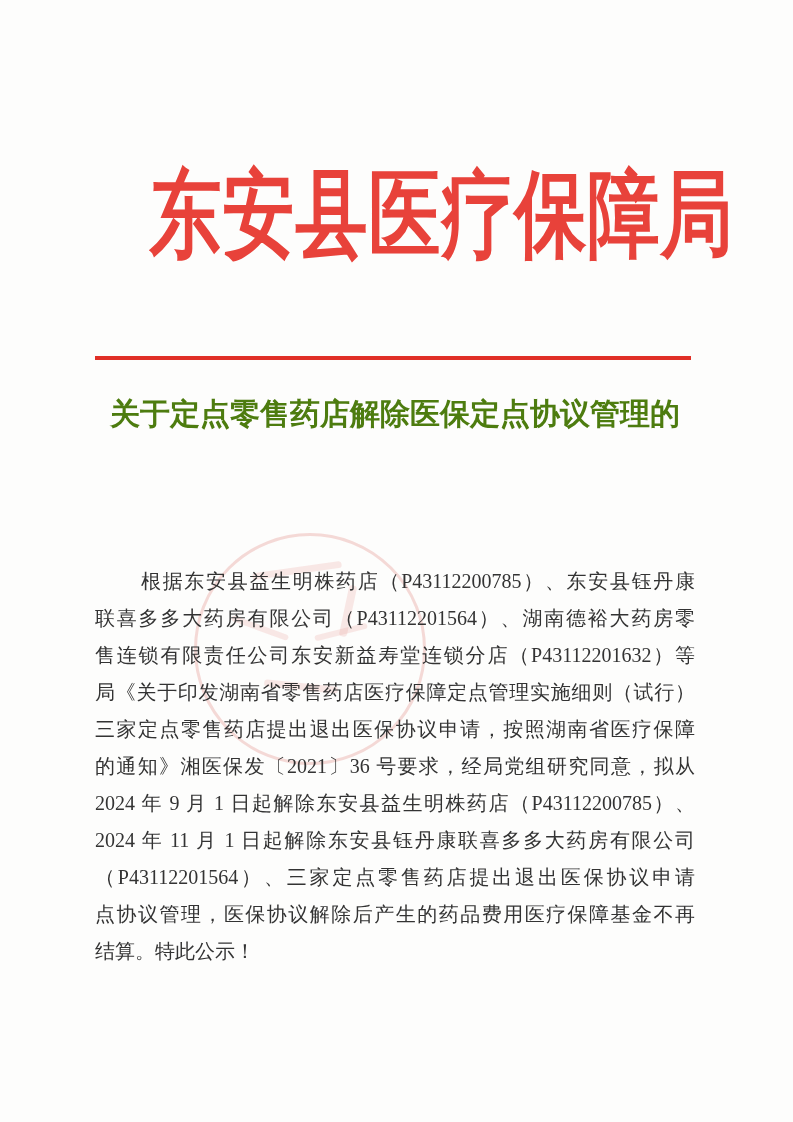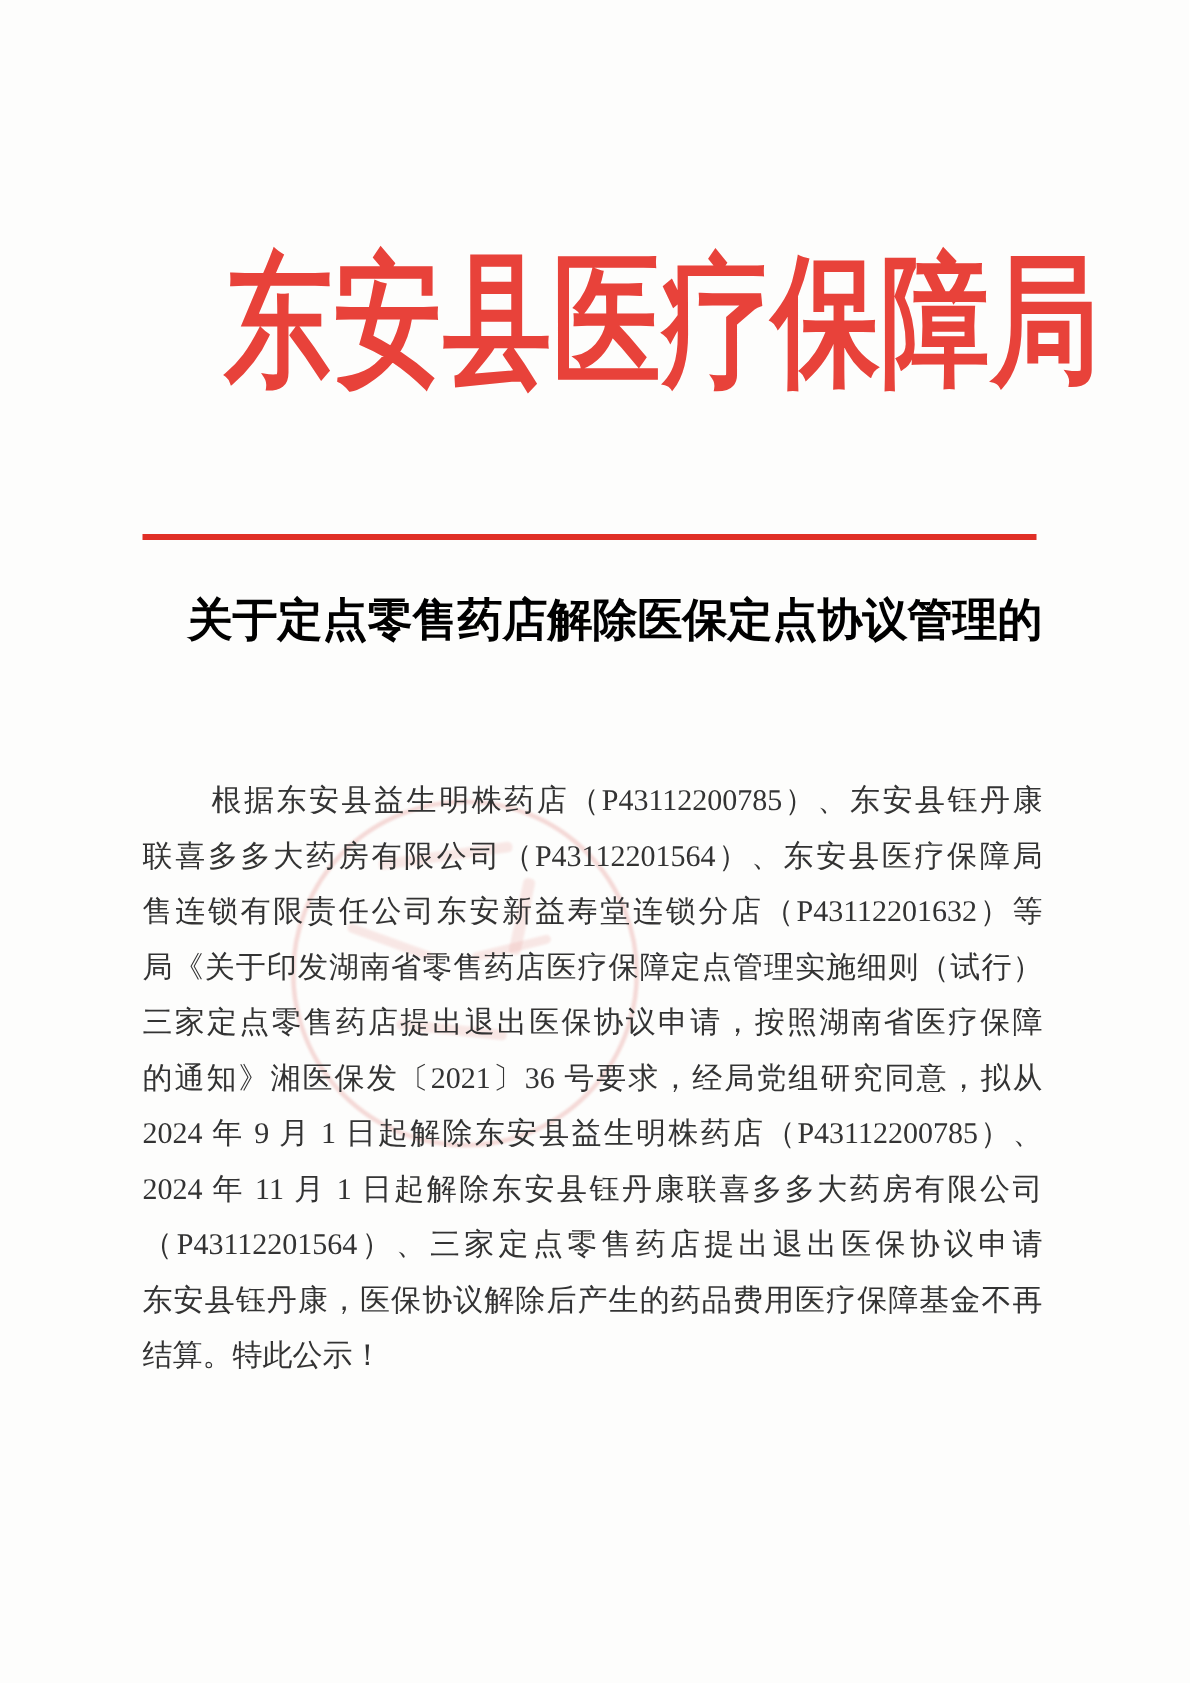--- a/index.html
+++ b/index.html
@@ -106,40 +106,40 @@
 <body>
 
 <div class="page">
 
   <div class="agency-header">
     <span class="agency-text" style="color: rgb(232, 66, 58);">东安县医疗保障局</span>
   </div>
 
   <div class="red-divider" style="background: rgb(224, 47, 38);"></div>
 
-  <div class="doc-title" style="color: #000000; text-align: right;">
+  <div class="doc-title" style="color: #4d7c0f;">
     <div>关于定点零售药店解除医保定点协议管理的</div>
   </div>
 
   <div class="seal-stamp">
     <div class="seal-ring"></div>
     <div class="seal-mark m1"></div>
     <div class="seal-mark m2"></div>
     <div class="seal-mark m3"></div>
     <div class="seal-mark m4"></div>
     <div class="seal-mark m5"></div>
   </div>
 
-  <div class="doc-body" style="color: rgb(51, 51, 51);">
+  <div class="doc-body" style="color: rgb(51, 51, 51); margin-top: 47px;">
     <div class="body-line first">根据东安县益生明株药店（P43112200785）、东安县钰丹康</div>
-    <div class="body-line">联喜多多大药房有限公司（P43112201564）、东安县医疗保障局</div>
+    <div class="body-line">联喜多多大药房有限公司（P43112201564）、湖南德裕大药房零</div>
     <div class="body-line">售连锁有限责任公司东安新益寿堂连锁分店（P43112201632）等</div>
     <div class="body-line">局《关于印发湖南省零售药店医疗保障定点管理实施细则（试行）</div>
     <div class="body-line">三家定点零售药店提出退出医保协议申请，按照湖南省医疗保障</div>
     <div class="body-line">的通知》湘医保发〔2021〕36 号要求，经局党组研究同意，拟从</div>
     <div class="body-line">2024 年 9 月 1 日起解除东安县益生明株药店（P43112200785）、</div>
     <div class="body-line">2024 年 11 月 1 日起解除东安县钰丹康联喜多多大药房有限公司</div>
     <div class="body-line">（P43112201564）、三家定点零售药店提出退出医保协议申请</div>
-    <div class="body-line">东安县钰丹康，医保协议解除后产生的药品费用医疗保障基金不再</div>
+    <div class="body-line">点协议管理，医保协议解除后产生的药品费用医疗保障基金不再</div>
     <div class="body-line last">结算。特此公示！</div>
   </div>
 
 </div>
 
 </body></html>

